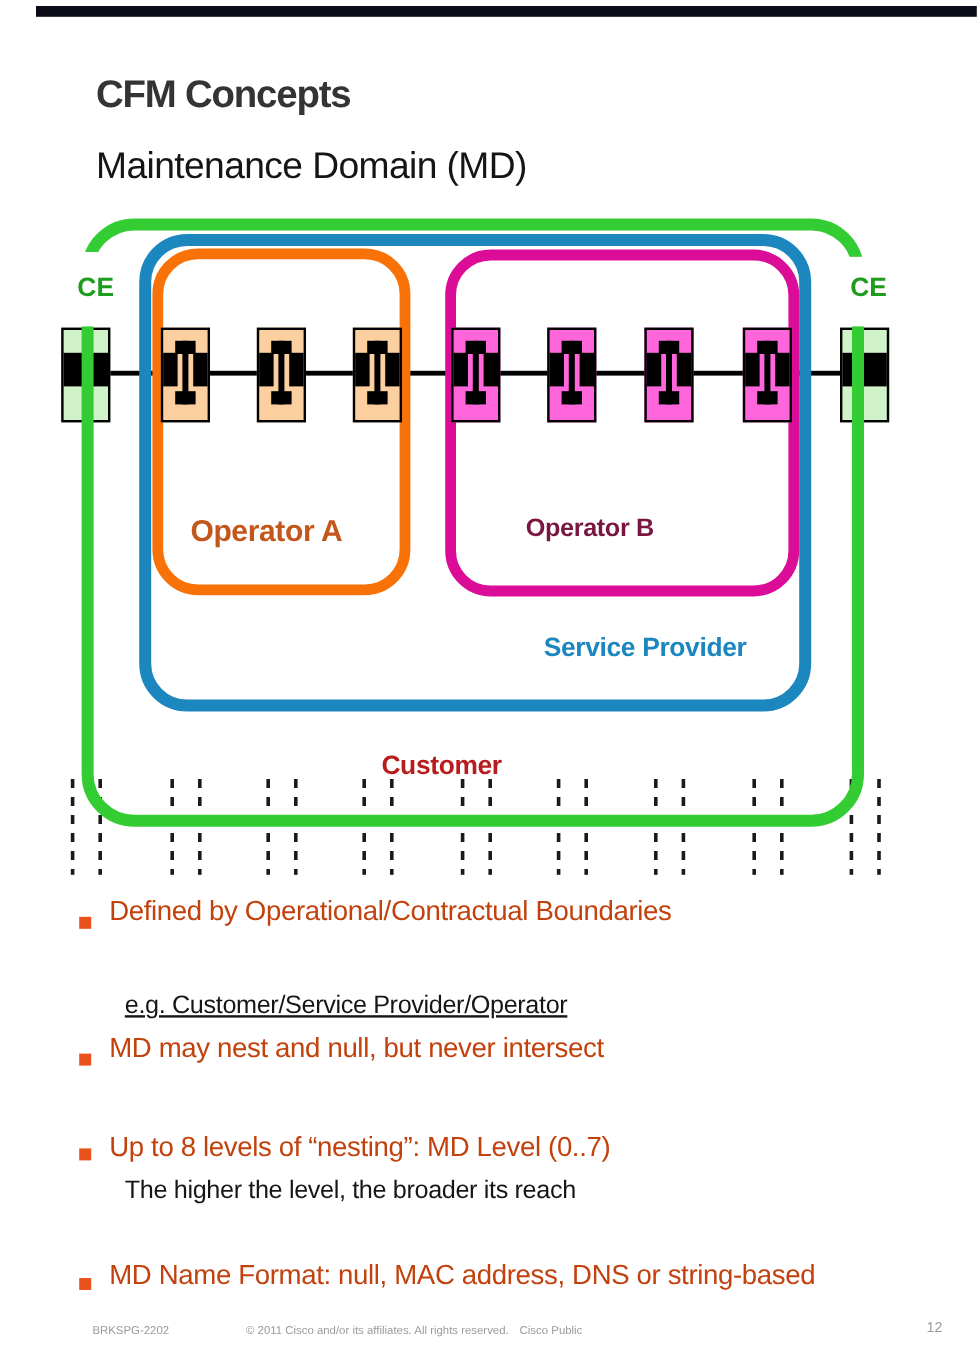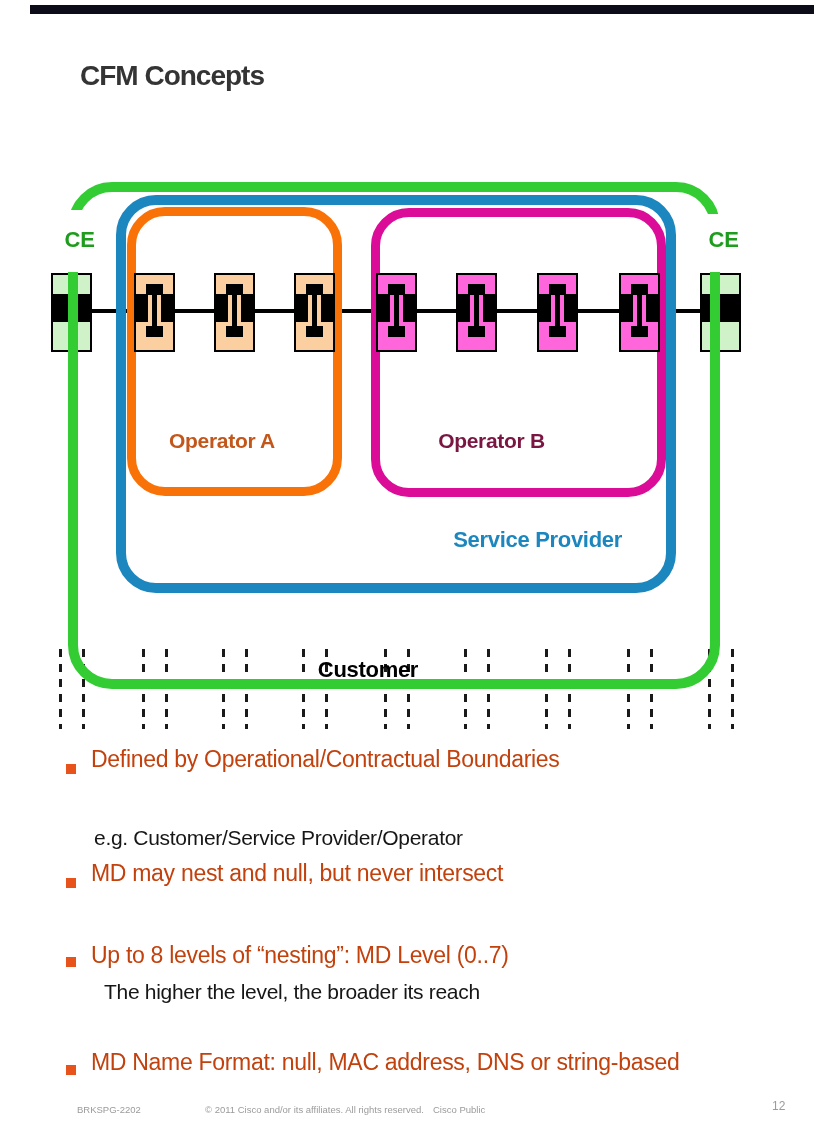--- a/index.html
+++ b/index.html
@@ -1,21 +1,21 @@
 <!DOCTYPE html>
 <html><head>
 <meta charset="utf-8">
 <style>
   html,body{margin:0;padding:0;background:#fff;}
   .slide{position:relative;width:816px;height:1123px;background:#ffffff;overflow:hidden;
          font-family:"Liberation Sans", sans-serif;}
 
   .top-bar{position:absolute;left:30px;top:5px;width:784px;height:9px;background:#0c0c18;}
 
-  .title{position:absolute;left:80px;top:60px;font-size:28px;font-weight:bold;
+  .title{position:absolute;left:80px;top:60px;font-size:32px;font-weight:bold;
          color:#343434;letter-spacing:-1px;}
   .subtitle{position:absolute;left:80px;top:120px;font-size:31px;font-weight:normal;
          color:#151515;letter-spacing:-0.5px;}
 
   
   .rect{position:absolute;box-sizing:border-box;background:transparent;}
   .rect.green{left:68px;top:182px;width:652px;height:507px;border:10px solid #33cc33;
               border-radius:44px;z-index:4;}
   .rect.blue{left:116px;top:195px;width:560px;height:398px;border:10px solid #1c86be;
               border-radius:40px;z-index:2;}
@@ -43,46 +43,47 @@
   .node .bR{right:0;top:25%;width:33%;height:38%;}
   .node .cT{left:28%;width:44%;top:12%;height:14%;}
   .node .cB{left:28%;width:44%;top:68%;height:14%;}
   .node .st{left:42%;width:16%;top:12%;height:70%;}
 
   .ce-label{position:absolute;top:227px;width:44px;text-align:right;font-size:22px;
         font-weight:bold;color:#1e9c1e;z-index:5;}
   .ce-label.l{left:51px;} .ce-label.r{left:695px;}
 
   .dom-label{position:absolute;text-align:center;font-weight:bold;z-index:3;letter-spacing:-0.3px;}
-  .dom-label.a{left:127px;top:429px;width:190px;font-size:21px;color:#c3571b;}
+  .dom-label.a{left:127px;top:429px;width:190px;font-size:25px;color:#c3571b;}
   .dom-label.b{left:371px;top:429px;width:241px;font-size:21px;color:#7a1642;}
   .dom-label.sp{left:116px;top:527px;width:506px;font-size:22px;color:#1c86be;text-align:right;}
-  .dom-label.cust{left:68px;top:625px;width:600px;font-size:22px;color:#000000;margin-top:32px;}
+  .dom-label.cust{left:68px;top:625px;width:600px;font-size:22px;color:#b91c1c;}
 
   
   .bullet-sq{position:absolute;left:66px;width:10px;height:10px;background:#e8531c;}
   .b-line{position:absolute;color:#c2410c;font-size:23px;letter-spacing:-0.3px;white-space:nowrap;}
   .b-line.sub{font-size:21px;color:#161616;}
-  .t1{top:746px;left:91px;} .t2{top:826px;left:94px;} .t3{top:860px;left:91px;}
+  .t1{top:746px;left:91px;} .t2{top:826px;left:104px;text-decoration:underline;} .t3{top:860px;left:91px;}
   .t4{top:942px;left:91px;} .t5{top:980px;left:104px;} .t6{top:1049px;left:91px;}
   .s1{top:764px;} .s2{top:878px;} .s3{top:957px;} .s4{top:1065px;}
 
   
   .foot{position:absolute;top:1104px;font-size:9.5px;color:#9b9b9b;white-space:nowrap;}
   .f-session{left:77px;} .f-copy{left:205px;} .f-class{left:433px;}
   .f-page{left:772px;top:1099px;font-size:12px;}
 </style>
 </head>
 <body>
 
 <div class="slide">
 
   <div class="top-bar"></div>
 
   <div class="title">CFM Concepts</div>
+  <div class="subtitle">Maintenance Domain (MD)</div>
 
   <div>
     <div class="connector"></div>
     <div id="dash-layer">
         <div class="dash" style="left: 59px;"></div>
         <div class="dash" style="left: 82px;"></div>
         <div class="dash" style="left: 142px;"></div>
         <div class="dash" style="left: 165px;"></div>
         <div class="dash" style="left: 222px;"></div>
         <div class="dash" style="left: 245px;"></div>

